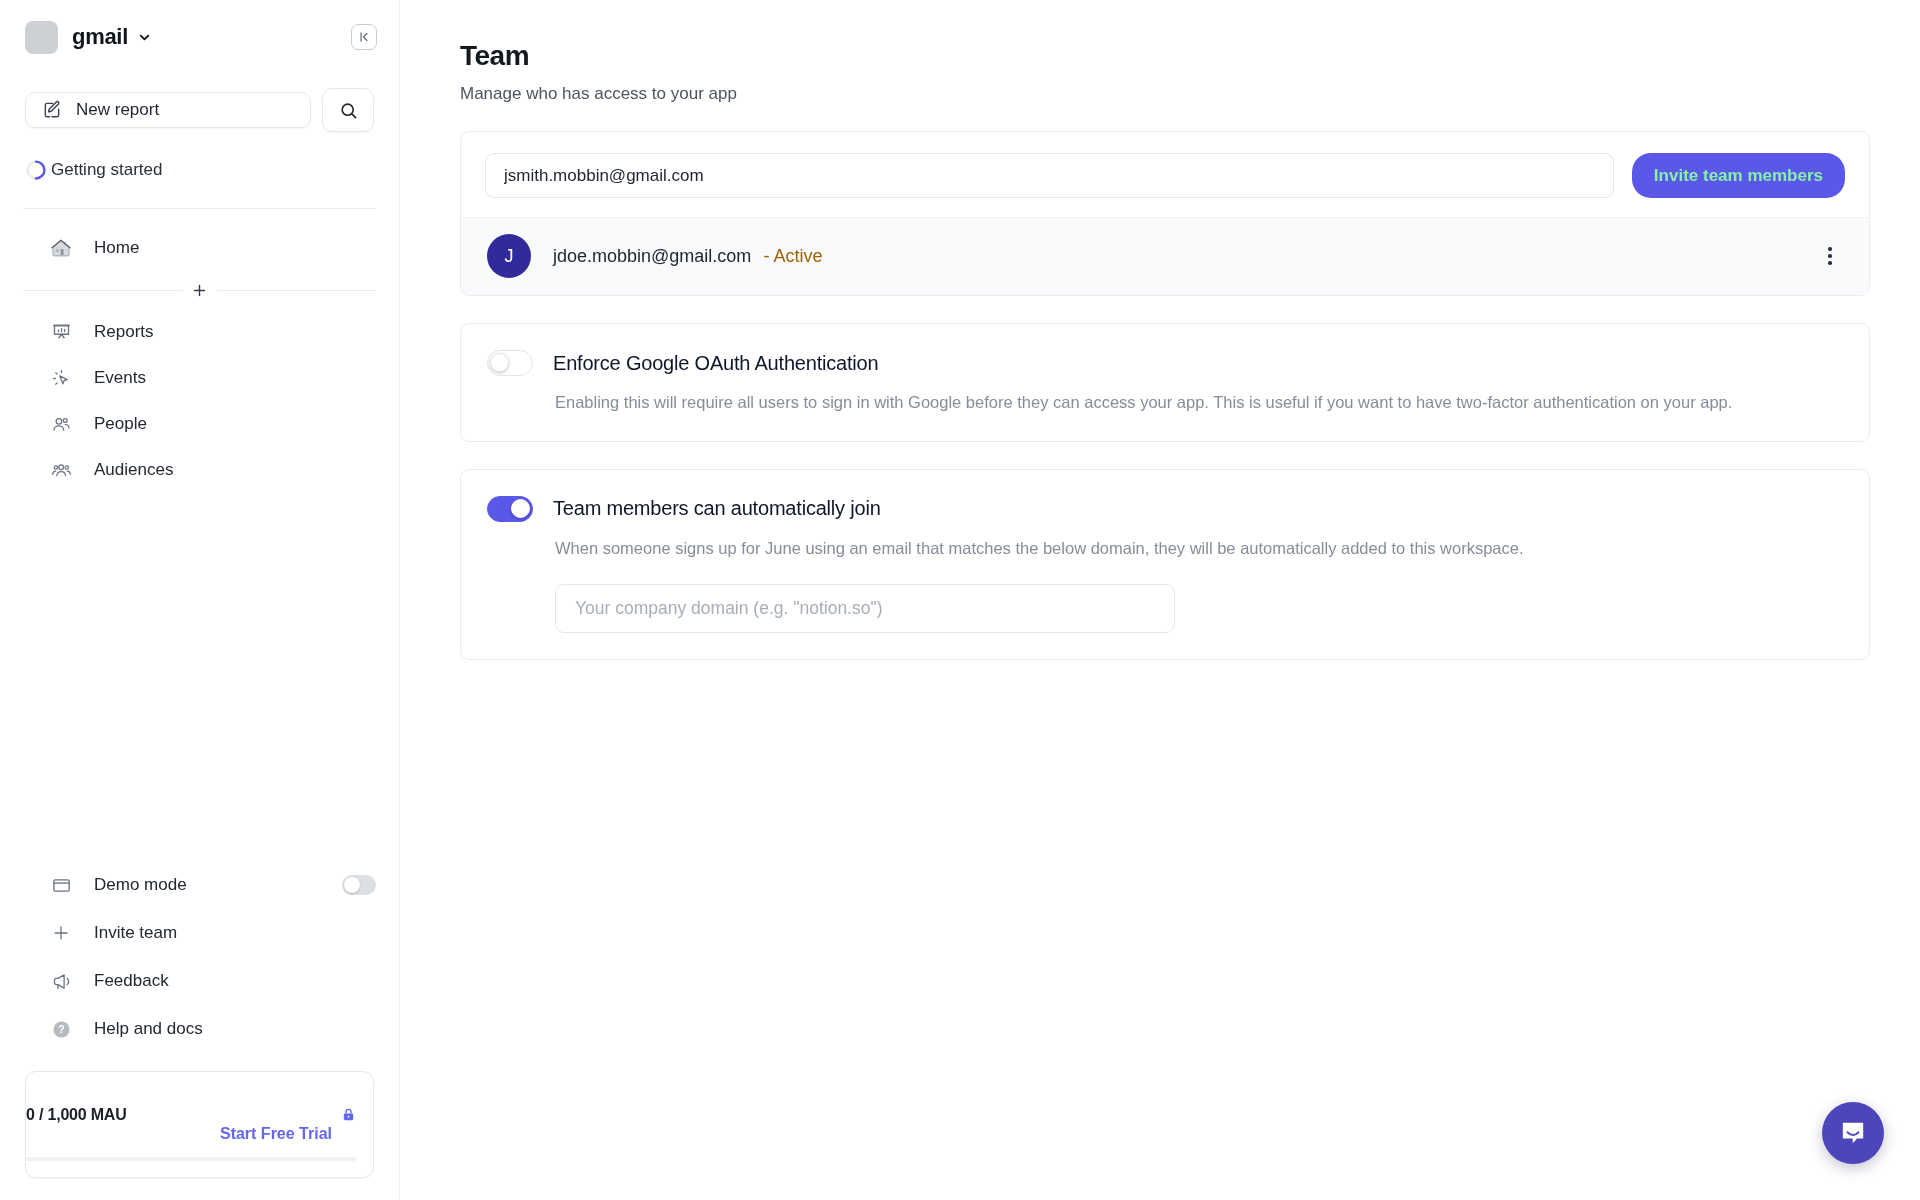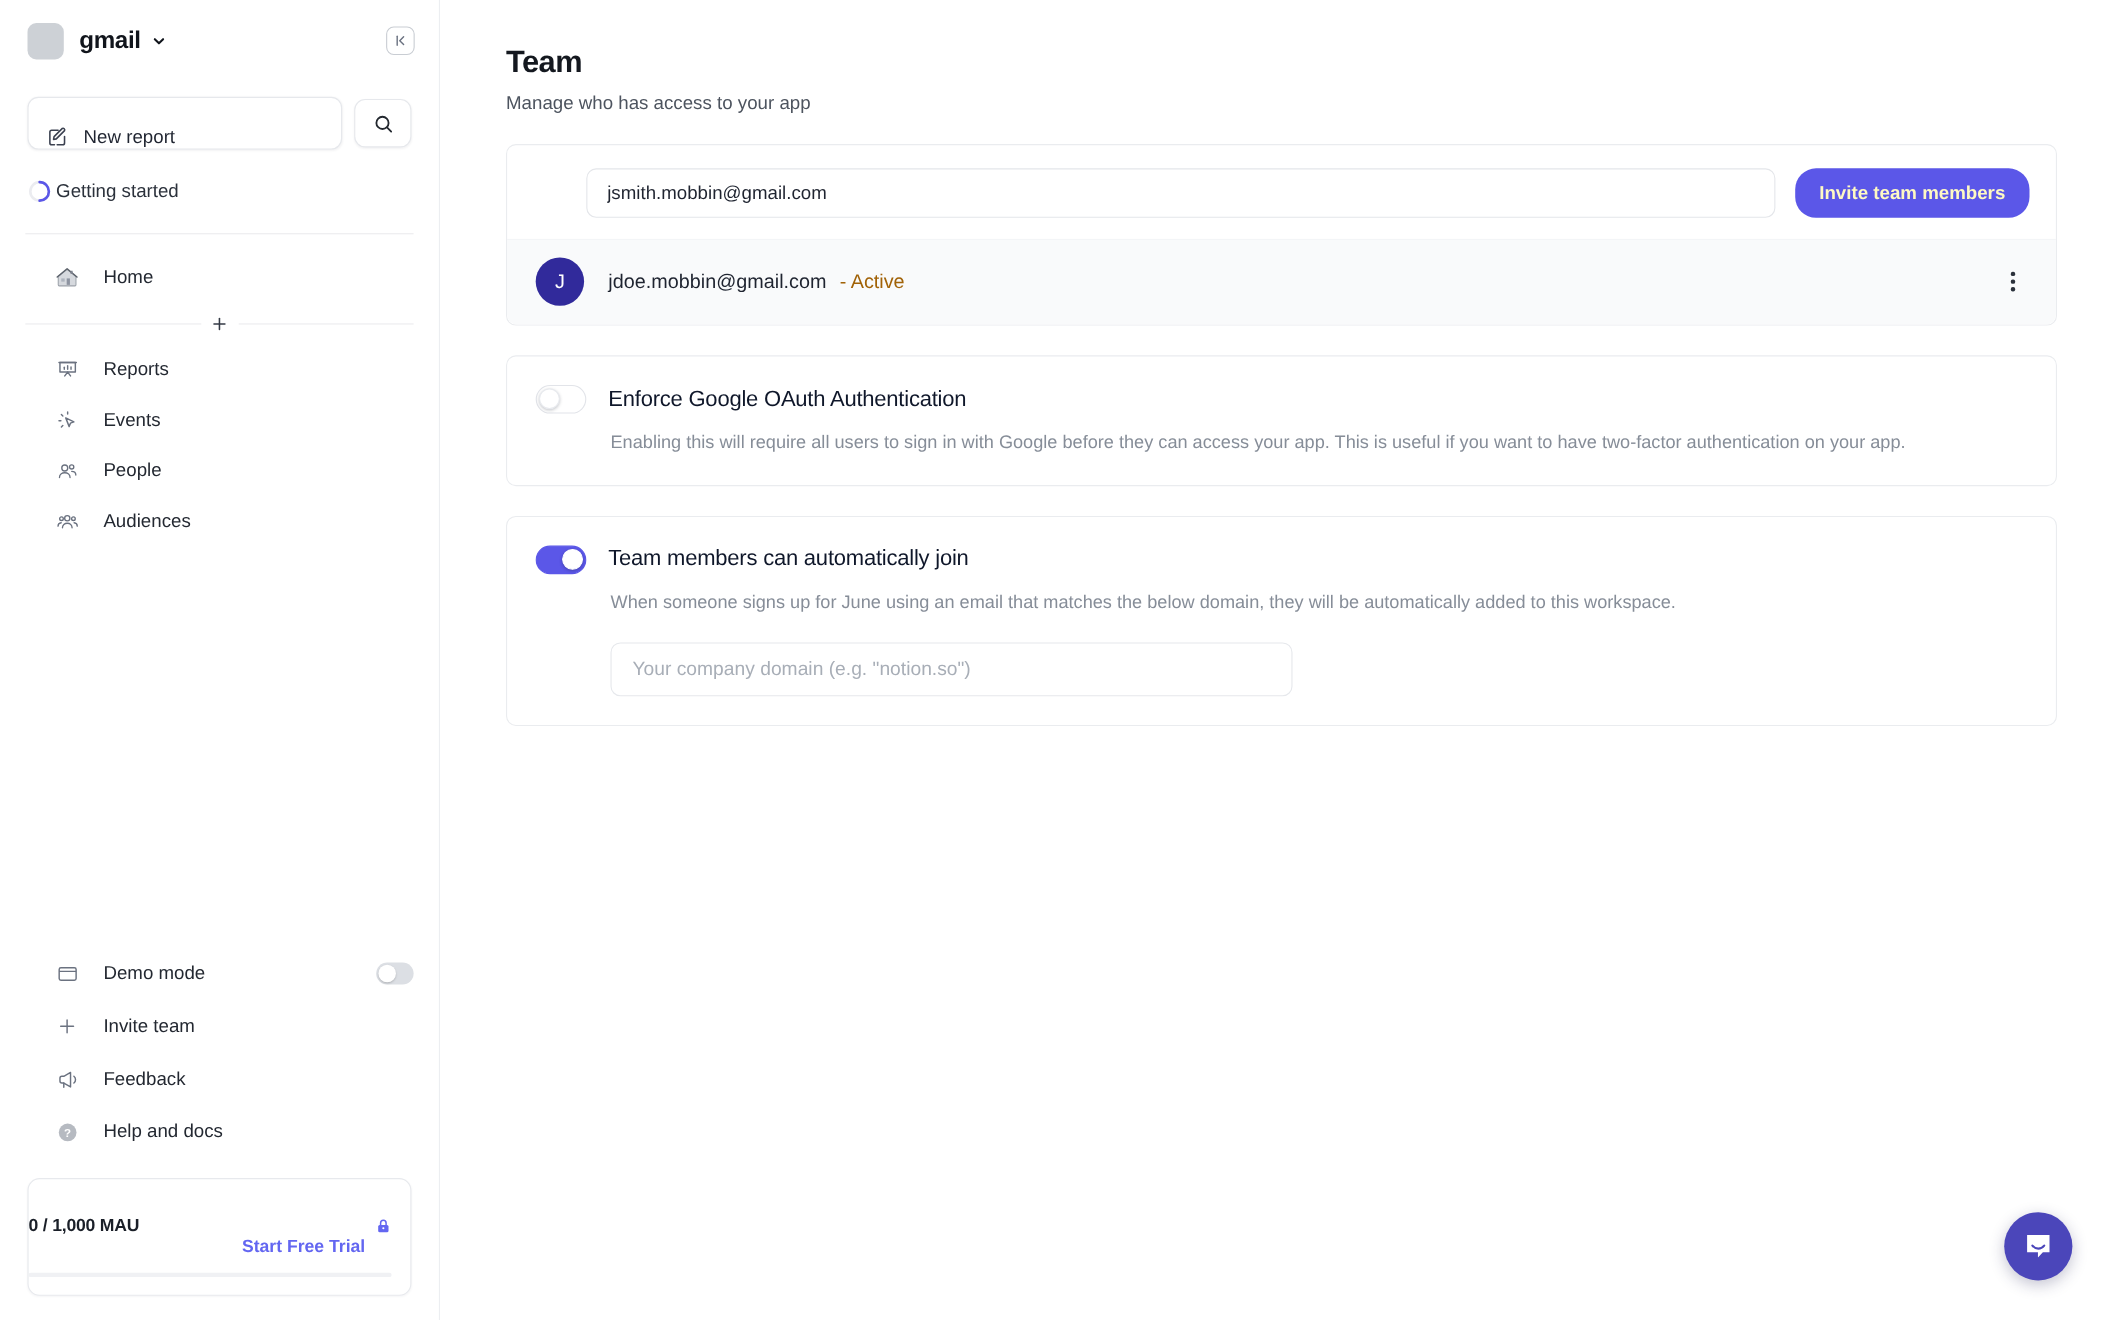--- a/index.html
+++ b/index.html
@@ -51,25 +51,25 @@
     color: #6a7180;
     cursor: pointer;
   }
 
   .actions-row {
     display: flex; align-items: center; gap: 11px;
     padding: 14px 25px 0 25px;
   }
   .new-report-btn {
     flex: 1;
-    height: 48px;
+    height: 36px;
     border: 1px solid #e6e8ec;
     border-radius: 10px;
     background: #fff;
-    display: flex; align-items: flex-end;
+    display: flex; align-items: center;
     padding: 0 16px;
     gap: 14px;
     box-shadow: 0 1px 2px rgba(16,24,40,.05);
     cursor: pointer;
   }
   .new-report-btn .label {
     font-size: 17px; color: #1f2430; font-weight: 400;
   }
   .search-btn {
     width: 52px; height: 44px;
@@ -193,28 +193,27 @@
   }
   .email-input {
     flex: 1; height: 45px;
     border: 1px solid #e4e6ea;
     border-radius: 9px;
     padding: 0 18px;
     font-size: 17px; color: #1f2430;
     font-family: "Liberation Sans", sans-serif;
     background: #fff;
     outline: none;
-    margin-left: 48px;
   }
   .invite-btn {
     height: 45px;
     padding: 0 22px;
     border: none; border-radius: 19px;
     background: #5b57e8;
-    color: #fef9c3;
+    color: #86efac;
     font-size: 17px; font-weight: 600;
     font-family: "Liberation Sans", sans-serif;
     cursor: pointer;
     white-space: nowrap;
   }
 
   .member-row {
     display: flex; align-items: center;
     background: #f9fafb;
     border-top: 1px solid #eff0f3;

